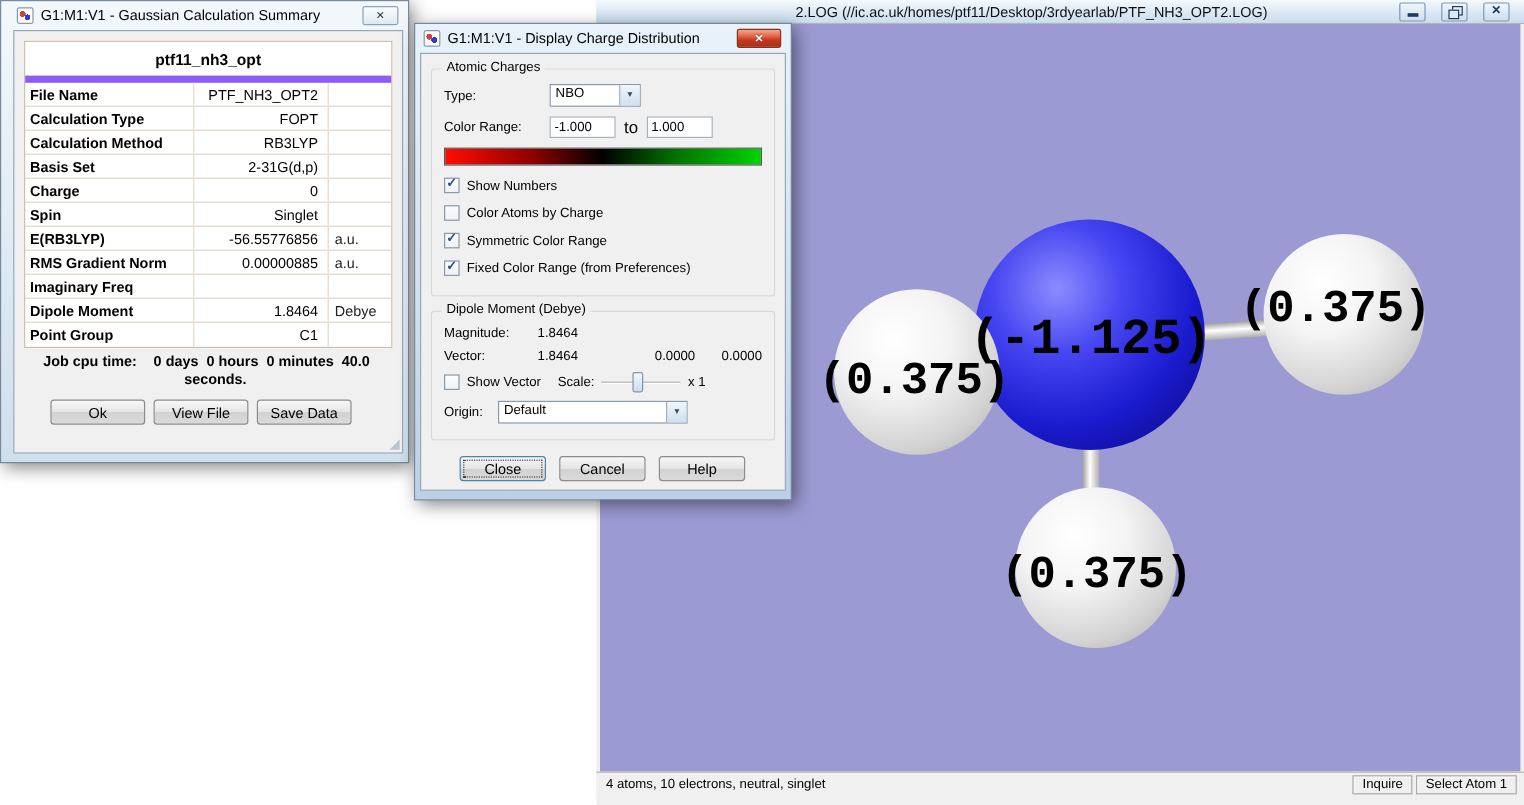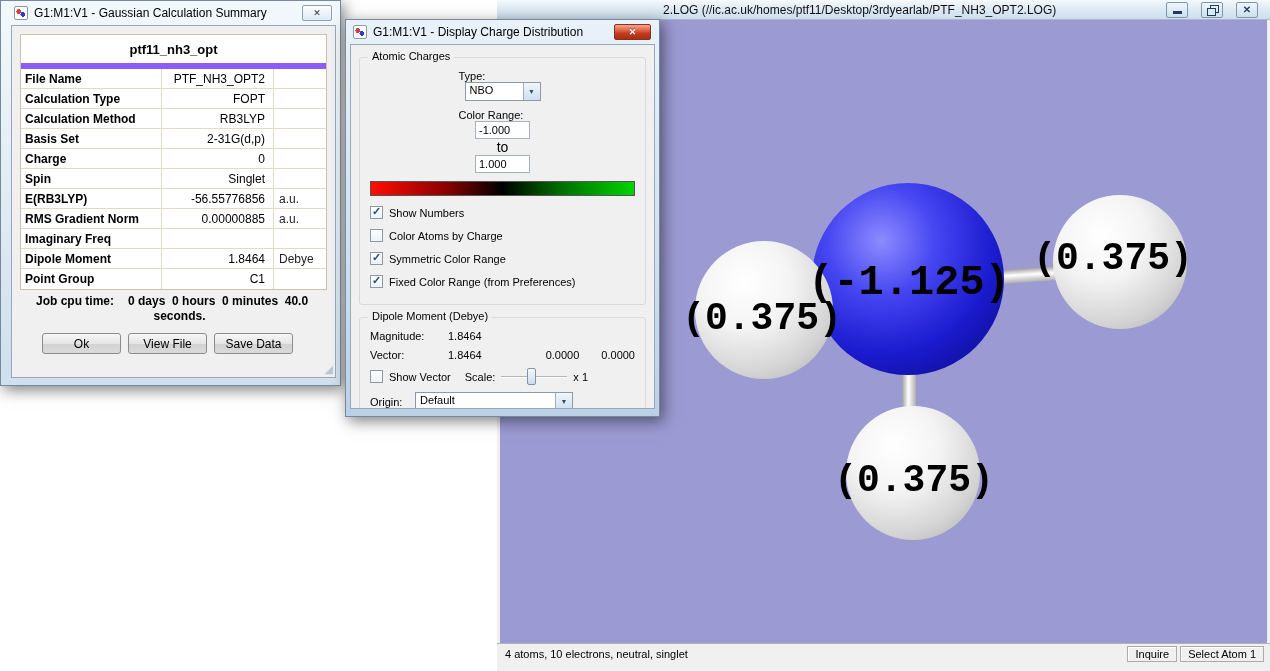--- a/index.html
+++ b/index.html
@@ -86,21 +86,21 @@
   .btn { height:21px; min-width:79px; border:1px solid #8c8c8c; border-radius:3px; font-size:12px;
     background:linear-gradient(#f7f7f7,#e5e5e5 50%,#d2d2d2 51%,#dadada); display:flex; align-items:center;
     justify-content:center; cursor:pointer; padding:0 8px; }
   .grip { position:absolute; right:2px; bottom:1px; color:#b9c5d1; font-size:11px; }
 
   
   .charge-dialog { left:345px; top:0; width:315px; height:398px;margin-top:19px; }
   .charge-dialog .dlg-body { height:365px; }
   .group { position:relative; border:1px solid #d9d9d9; border-radius:3px; margin:12px 8px 0; padding:12px 10px 6px; }
   .group-label { position:absolute; top:-8px; left:8px; background:#f0f0f0; padding:0 4px; font-size:11px; }
-  .frow { display:flex; align-items:center; margin-bottom:8px; font-size:11px;flex-direction:column; }
+  .frow { display:flex; align-items:center; margin-bottom:8px; font-size:11px; }
   .flabel { width:88px; flex:0 0 auto; }
   .combo { display:flex; align-items:stretch; border:1px solid #8a9aaa; background:#fff; height:19px; cursor:pointer; }
   .combo-text { padding:1px 4px 0; flex:1; font-size:11px; }
   .combo-arrow { width:17px; border-left:1px solid #9ab0c4; background:linear-gradient(#f0f6fb,#cfe0ef);
     display:flex; align-items:center; justify-content:center; font-size:7px; color:#334d66; }
   .combo-nbo { width:76px; }
   .combo-origin { width:158px; }
   .tinput { width:55px; height:18px; border:1px solid #a8b2bc; font-size:11px; padding:0 3px;
     font-family:"Liberation Sans",sans-serif; background:#fff; }
   .to-label { margin:0 7px; font-size:14px; }

